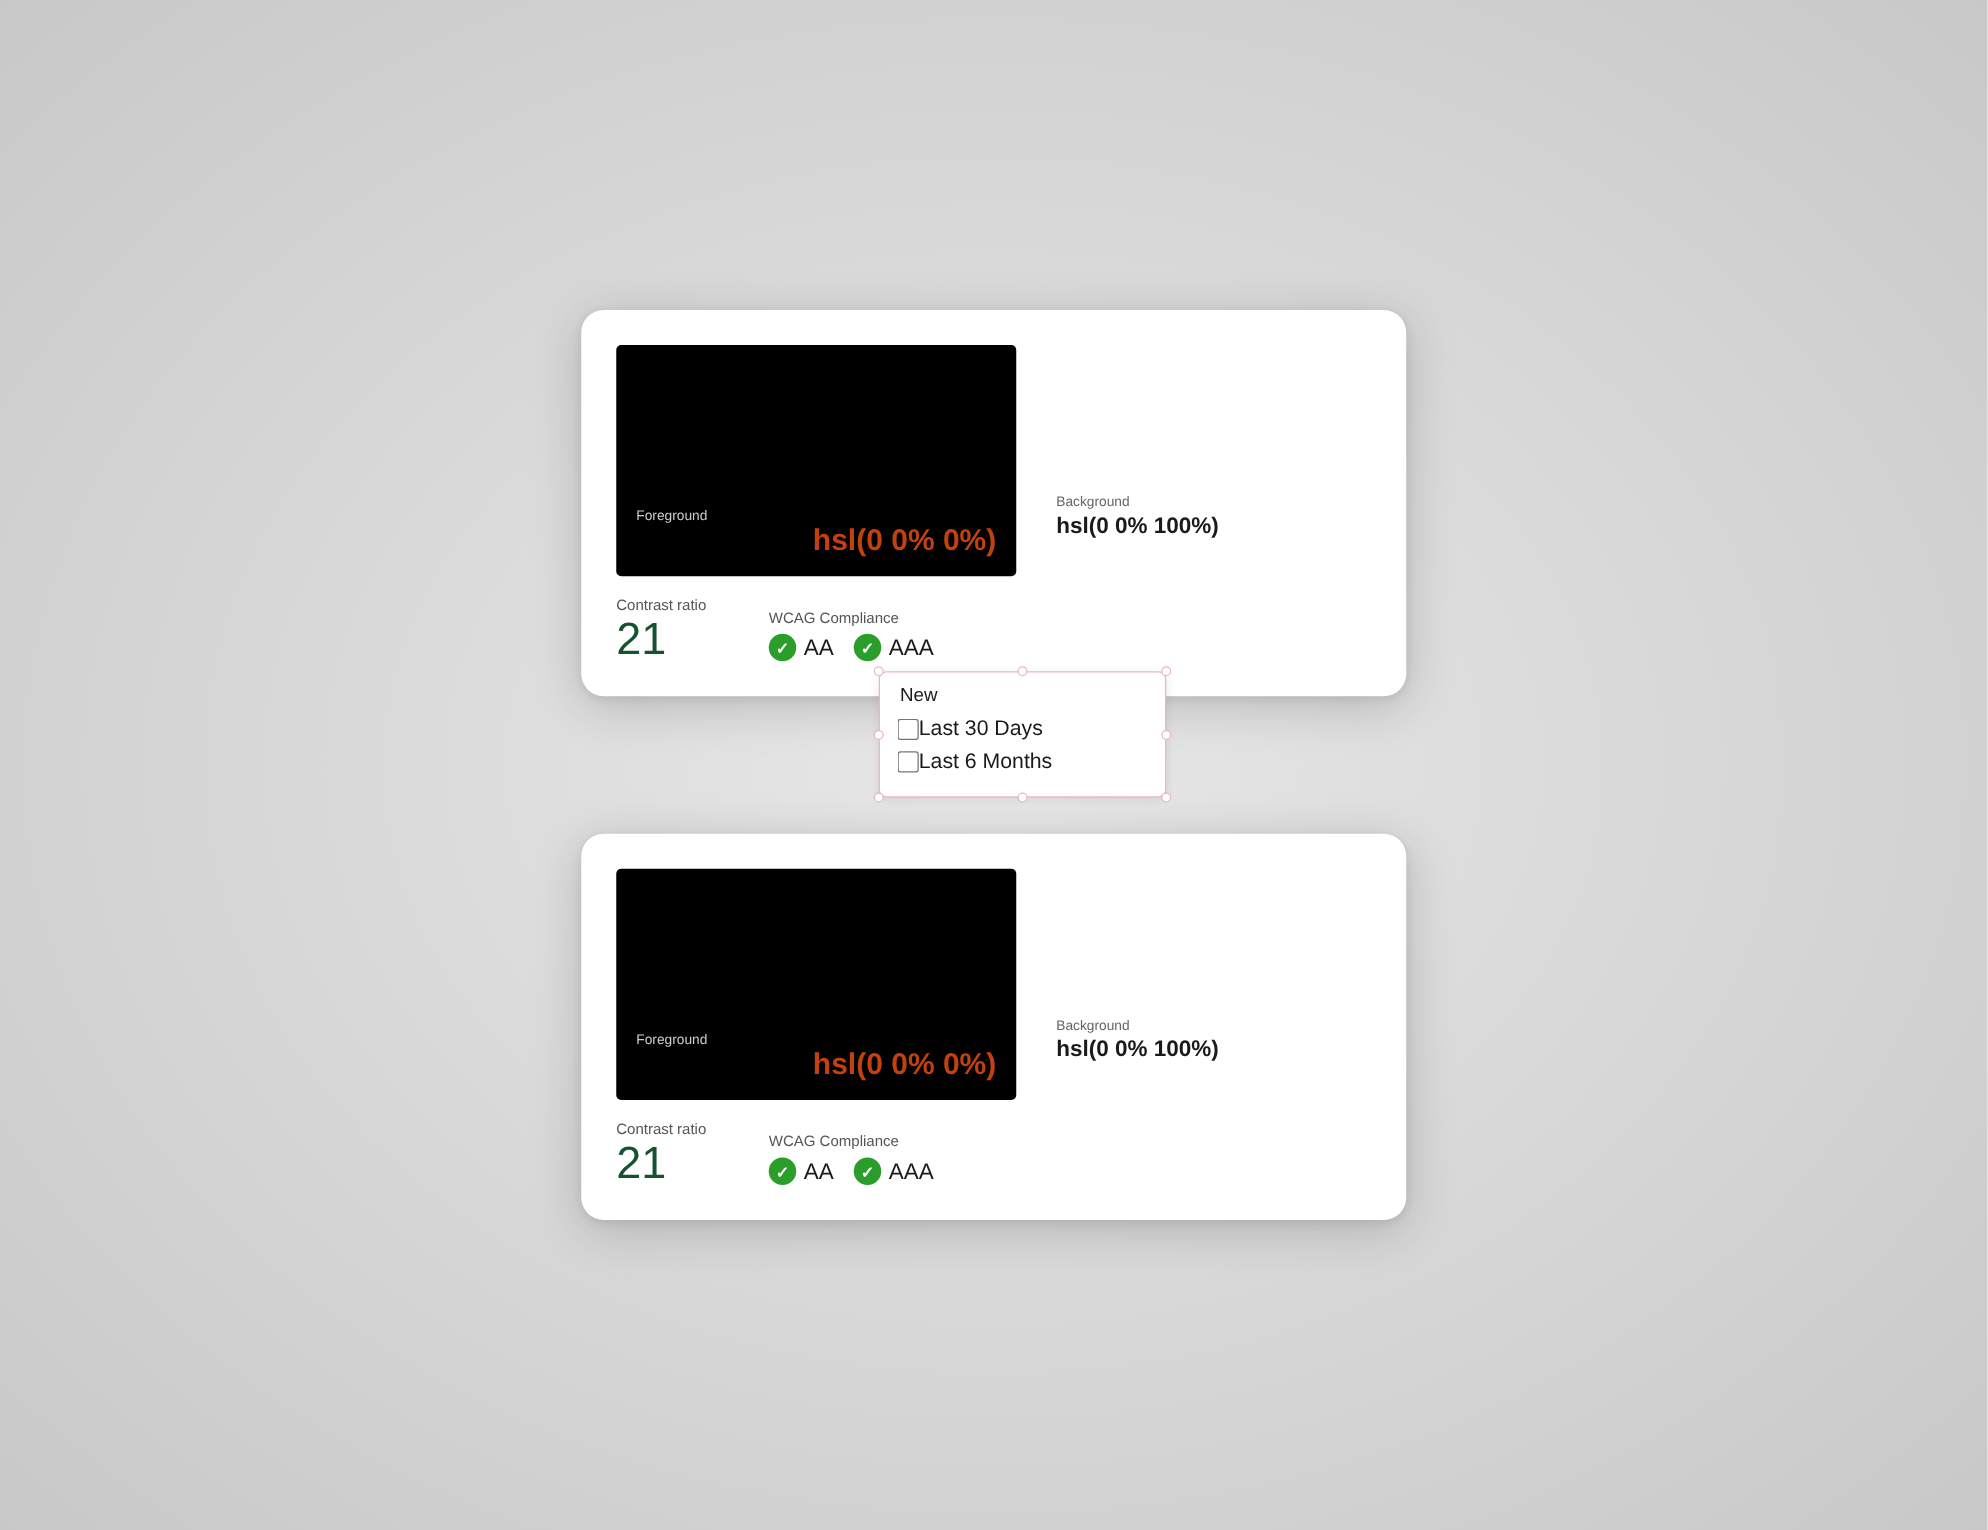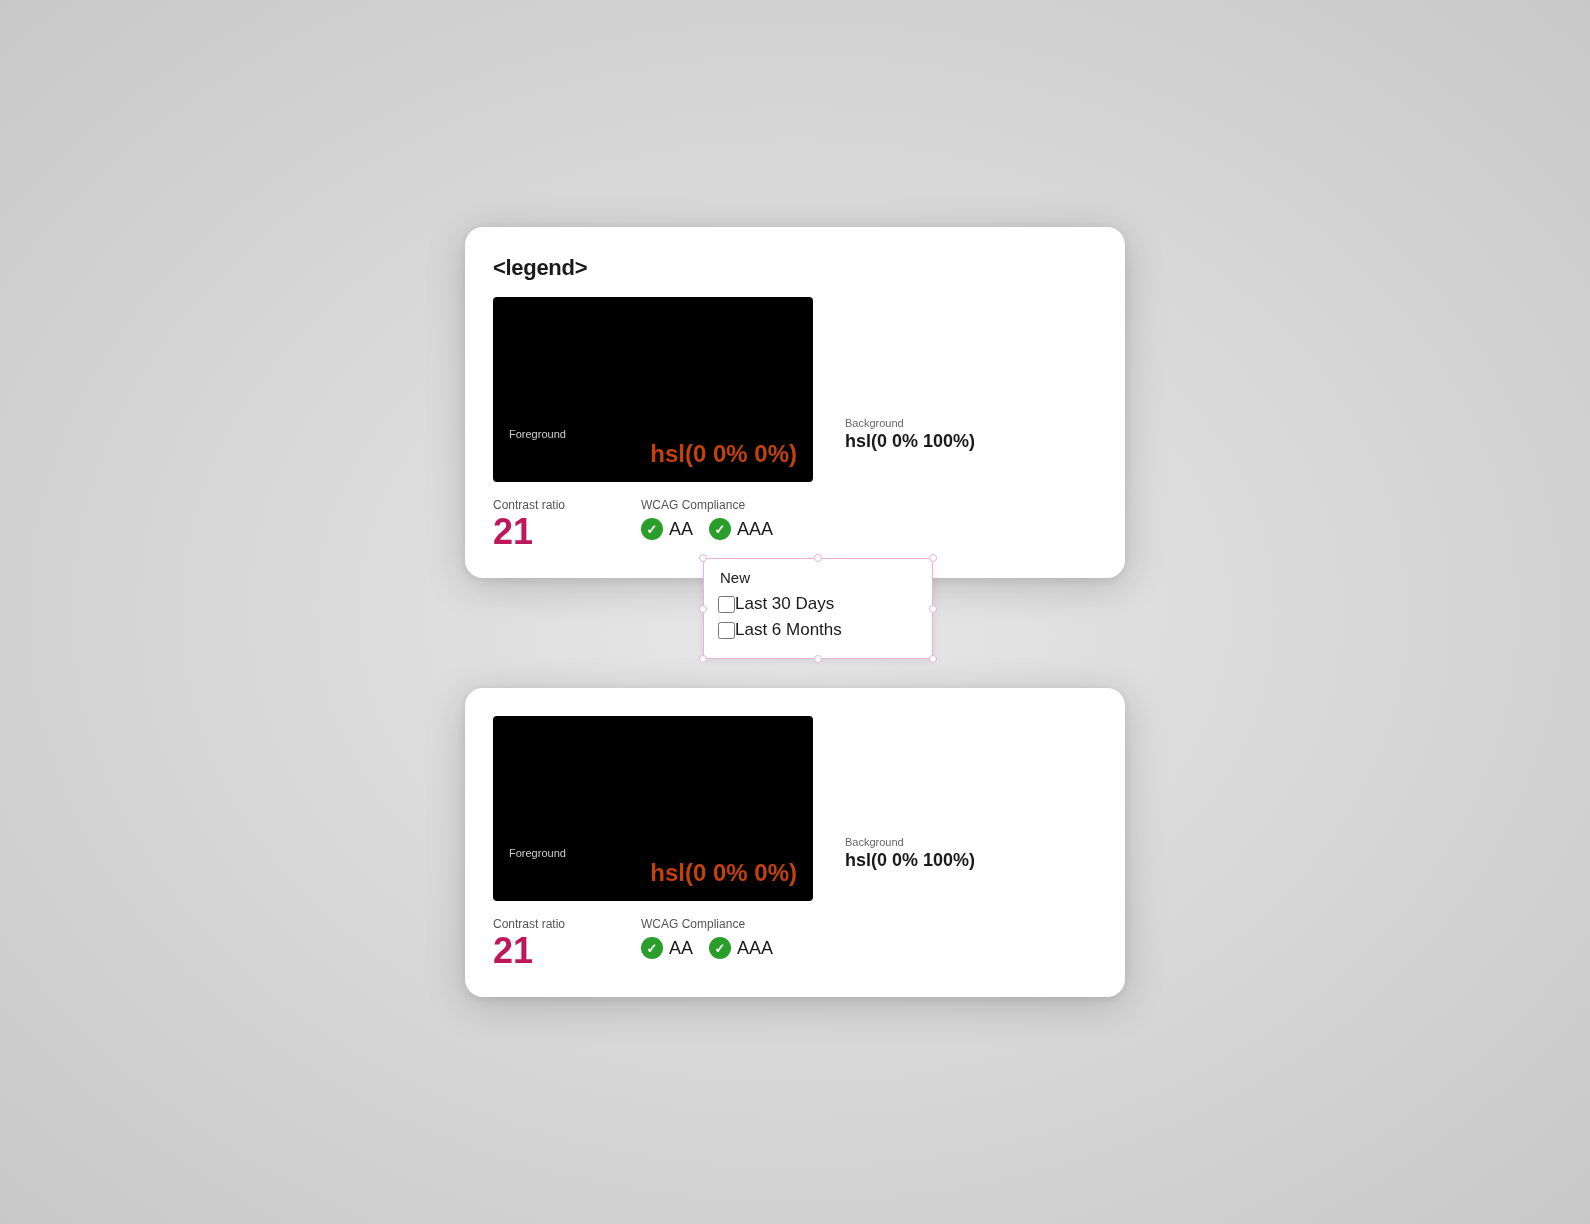--- a/index.html
+++ b/index.html
@@ -64,34 +64,35 @@
 
     .preview-box .fg-value {
       font-size: 24px;
       color: #c2410c;
       font-weight: 600;
       text-align: right;
     }
 
     .contrast-section {
       display: flex;
-      gap: 76px;
+      align-items: flex-end;
+      gap: 50px;
     }
 
     .contrast-ratio-block .label {
       font-size: 12px;
       color: #555;
       font-weight: 400;
       margin-bottom: 2px;
     }
 
     .contrast-ratio-block .value {
       font-size: 36px;
-      font-weight: 700;
-      color: #be185d;
+      font-weight: 400;
+      color: #14532d;
       line-height: 1;
     }
 
     .wcag-block .label {
       font-size: 12px;
       color: #555;
       font-weight: 400;
       margin-bottom: 6px;
     }
 
@@ -191,21 +192,20 @@
       display: flex;
       gap: 0;
     }
   </style>
 </head>
 <body>
 
 <div class="page-wrapper">
 
   <div class="card">
-    <div class="card-title">&lt;legend&gt;</div>
 
     <div class="info-row">
       <div>
         <div class="preview-box">
           <span class="fg-label">Foreground</span>
           <span class="fg-value">hsl(0 0% 0%)</span>
         </div>
         <div class="contrast-section">
           <div class="contrast-ratio-block">
             <div class="label">Contrast ratio</div>

